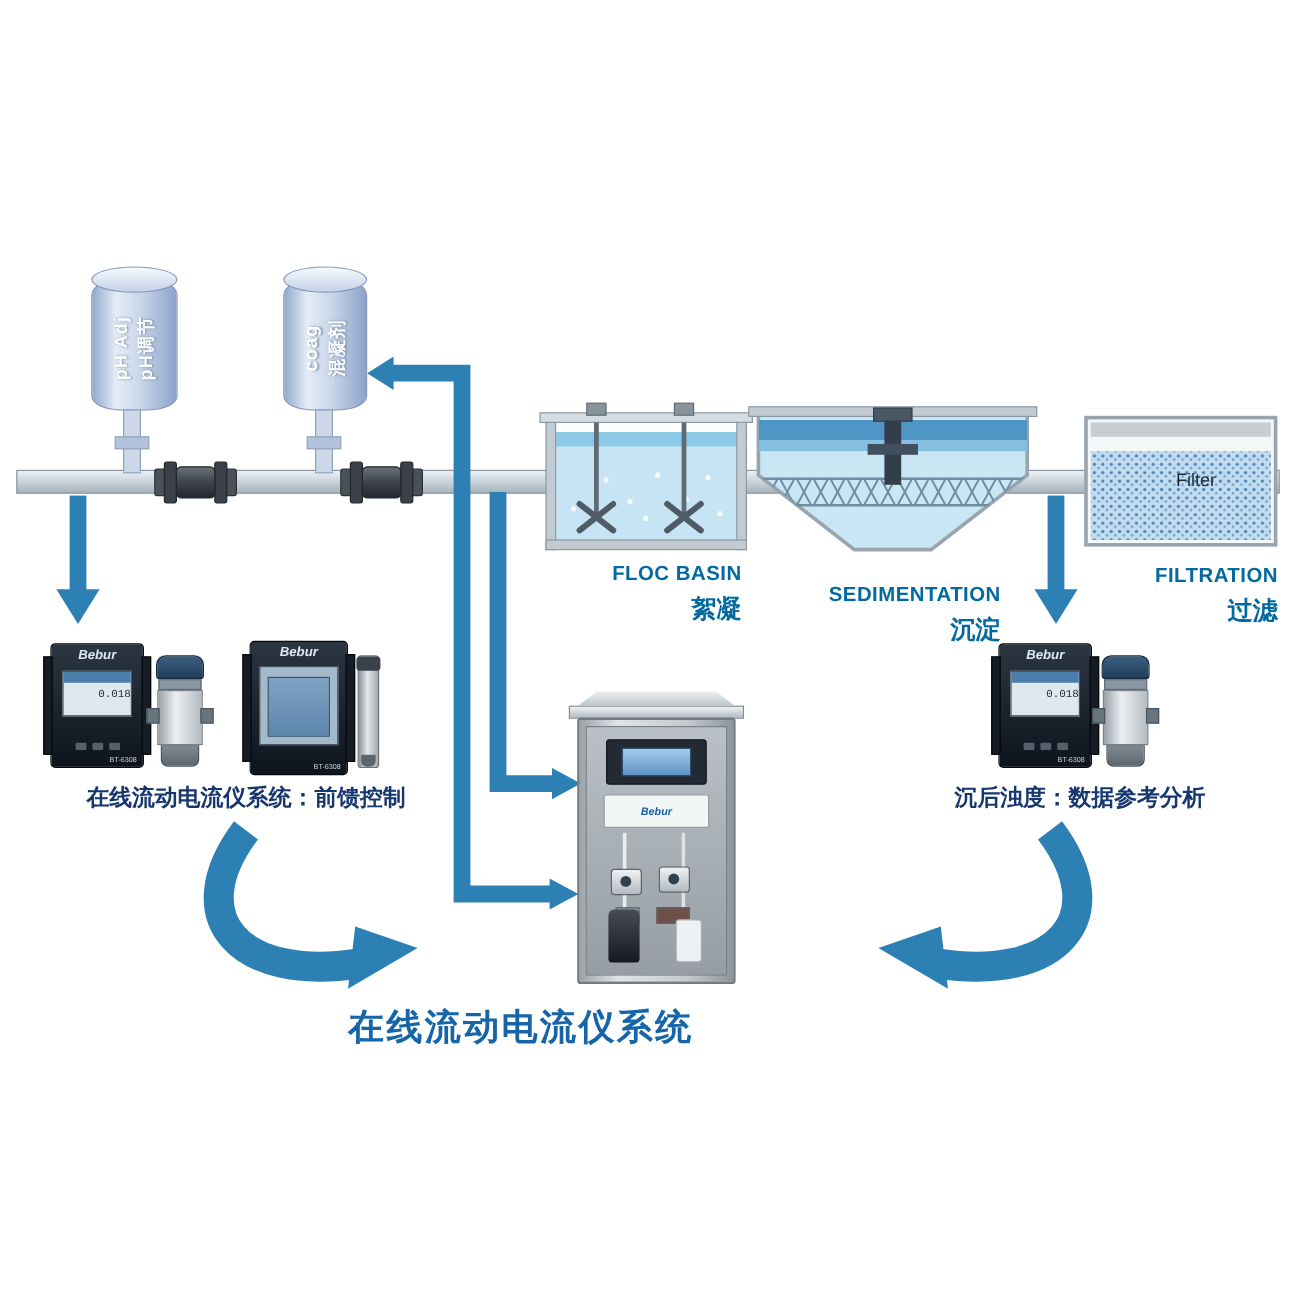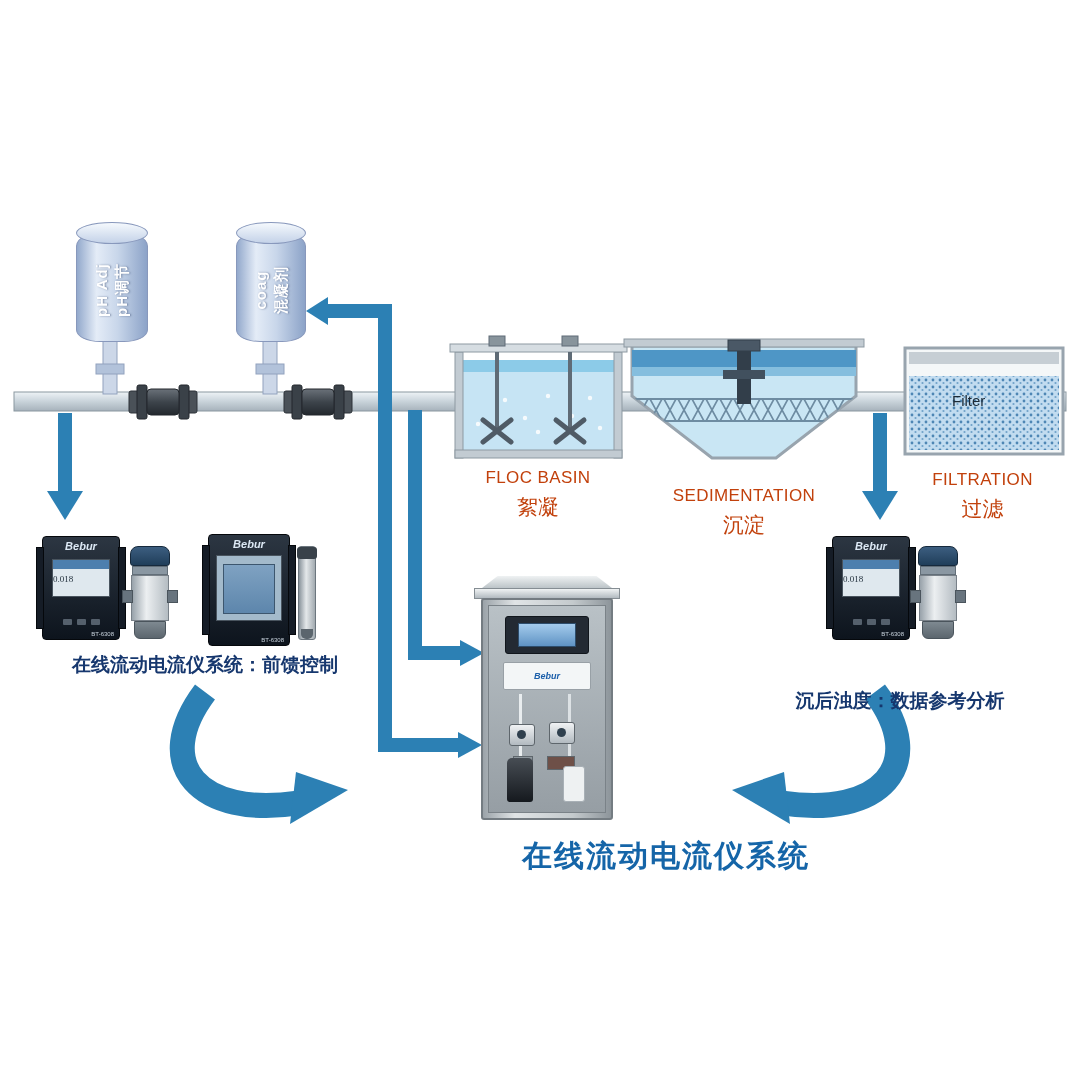--- a/index.html
+++ b/index.html
@@ -9,38 +9,38 @@
   
   .tank{position:absolute;border:1px solid #8898bc;border-radius:34px 34px 24px 24px/16px 16px 12px 12px;
         background:linear-gradient(90deg,#93a9cc 0%,#e4ecf7 28%,#c8d6ea 58%,#8ca3c8 100%);}
   .tank::before{content:"";position:absolute;left:-1px;top:-9px;width:100%;height:20px;border:1px solid #8898bc;
         border-radius:50%;background:linear-gradient(#f5f9fd,#c4d2e8);}
   .tank-text{position:absolute;left:50%;top:54%;transform:translate(-50%,-50%) rotate(-90deg);
         display:flex;flex-direction:column;gap:3px;align-items:center;white-space:nowrap;
         color:#fff;font-weight:bold;font-size:15px;letter-spacing:1px;text-shadow:0 1px 2px rgba(40,60,100,.55);}
 
   
-  .stage-label{position:absolute;text-align:center;color:#c2410c;font-weight:normal;}
+  .stage-label{position:absolute;text-align:right;color:#0369a1;font-weight:bold;}
   .stage-label .en{font-size:17px;letter-spacing:.4px;}
   .stage-label .zh{font-size:21px;margin-top:5px;}
   .caption{position:absolute;color:#16376e;font-weight:bold;font-size:19px;}
-  .title{position:absolute;color:#1565a8;font-weight:bold;font-size:30px;letter-spacing:2px;text-align:right;}
+  .title{position:absolute;color:#1565a8;font-weight:bold;font-size:30px;letter-spacing:2px;text-align:left;}
   .filter-word{position:absolute;font-size:15px;color:#1c2a36;}
 
   
   .analyzer{position:absolute;background:linear-gradient(#2c3642,#0d141d);border:1px solid #05080c;border-radius:4px;}
   .analyzer::before,.analyzer::after{content:"";position:absolute;top:10px;bottom:10px;width:6px;background:#151c26;border:1px solid #05080c;}
   .analyzer::before{left:-7px;} .analyzer::after{right:-7px;}
   .brand{position:absolute;top:3px;left:0;right:0;text-align:center;color:#dce8f4;font-style:italic;font-weight:bold;font-size:11px;}
   .scr{position:absolute;left:12%;right:12%;background:#dfe8ee;border:1px solid #49545e;}
   .scr-small{top:22px;height:36px;}
   .scr-big{top:20px;left:9%;right:9%;height:64px;background:#a3bacb;}
   .scr-head{position:absolute;top:0;left:0;right:0;height:9px;background:#4d7fae;}
   .scr-inner{position:absolute;inset:8px 6px 6px 6px;background:linear-gradient(#7fa2c2,#5d86ac);border:1px solid #3c566e;}
-  .scr-val{position:absolute;top:14px;left:0;right:0;text-align:left;font-size:9px;color:#1d2b38;font-family:Liberation Serif, serif;}
+  .scr-val{position:absolute;top:14px;left:0;right:0;text-align:right;font-size:9px;color:#1d2b38;font-family:Liberation Mono, monospace;}
   .keys{position:absolute;bottom:14px;left:0;right:0;display:flex;justify-content:center;gap:5px;}
   .keys i{width:9px;height:6px;background:#55606c;border-radius:1px;}
   .model{position:absolute;bottom:2px;right:5px;font-size:6px;color:#c8d2dc;}
 
   
   .sensor{position:absolute;}
   .cap{height:18px;background:linear-gradient(#3c5e80,#203e5a);border-radius:8px 8px 3px 3px;border:1px solid #16293c;}
   .ring{height:7px;background:#8a97a2;border:1px solid #626e78;margin:0 2px;}
   .sbody{height:44px;background:linear-gradient(90deg,#98a2aa,#eceff1 40%,#b4bcc2);border:1px solid #788088;margin:0 1px;position:relative;}
   .sbody::before,.sbody::after{content:"";position:absolute;top:14px;width:9px;height:11px;background:#68747e;border:1px solid #4a545c;}
@@ -233,21 +233,21 @@
     <div class="zh">絮凝</div>
   </div>
   <div class="stage-label" style="left:900px;top:470px;width:165px;">
     <div class="en">FILTRATION</div>
     <div class="zh">过滤</div>
   </div>
   <div class="stage-label" style="left:654px;top:486px;width:180px;">
     <div class="en">SEDIMENTATION</div>
     <div class="zh">沉淀</div>
   </div>
-  <div class="filter-word" style="left:952px;top:392px;width:80px;">Filter</div>
+  <div class="filter-word" style="left:980px;top:392px;width:80px;">Filter</div>
 
   <div class="analyzer" style="left:42px;top:536px;width:76px;height:102px;">
     <div class="brand">Bebur</div>
     <div class="scr scr-small">
       <div class="scr-head"></div>
       <div class="scr-val">0.018</div>
     </div>
     <div class="keys">
         <i></i>
         <i></i>
@@ -292,21 +292,21 @@
     <div class="model">BT-6308</div>
   </div>
 
   <div class="sensor" style="left:918px;top:546px;width:40px;">
     <div class="cap"></div>
     <div class="ring"></div>
     <div class="sbody"></div>
     <div class="foot"></div>
   </div>
 
-  <div class="caption" style="left:760px;top:688px;width:280px;text-align:center;">沉后浊度：数据参考分析</div>
+  <div class="caption" style="left:760px;top:652px;width:280px;text-align:center;">沉后浊度：数据参考分析</div>
 
   <div class="cabinet-wrap">
     <div class="peak"></div>
     <div class="cornice"></div>
     <div class="cab-body">
       <div class="cab-inner">
         <div class="console">
           <div class="cscreen"></div>
         </div>
         <div class="module">

